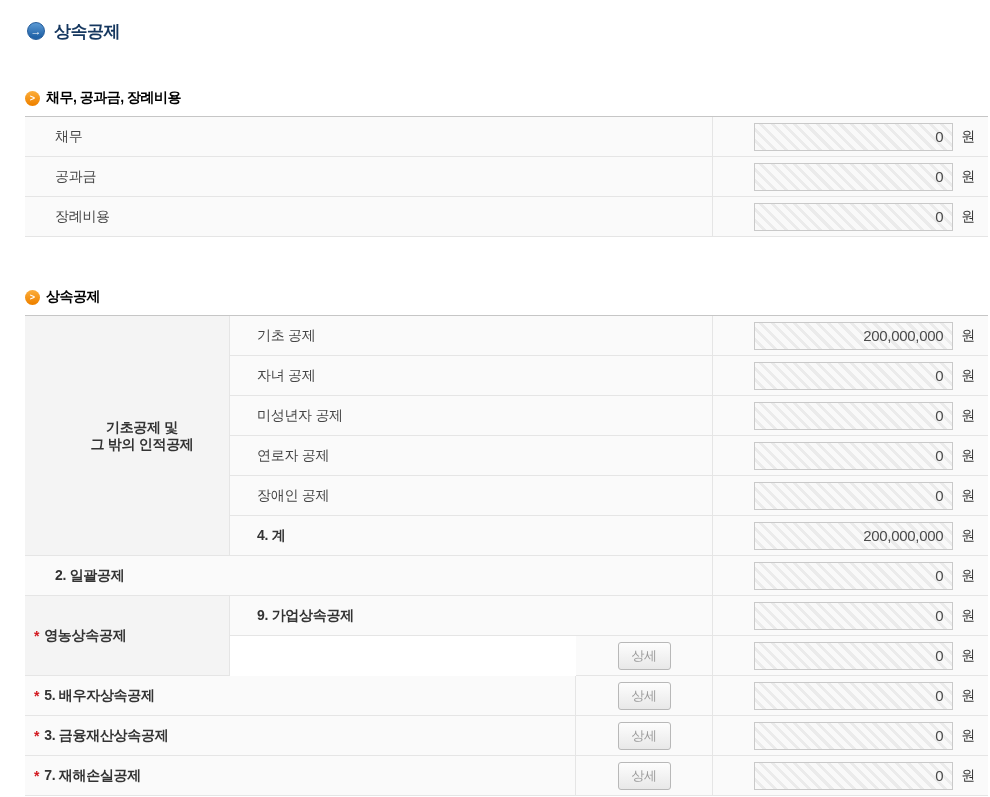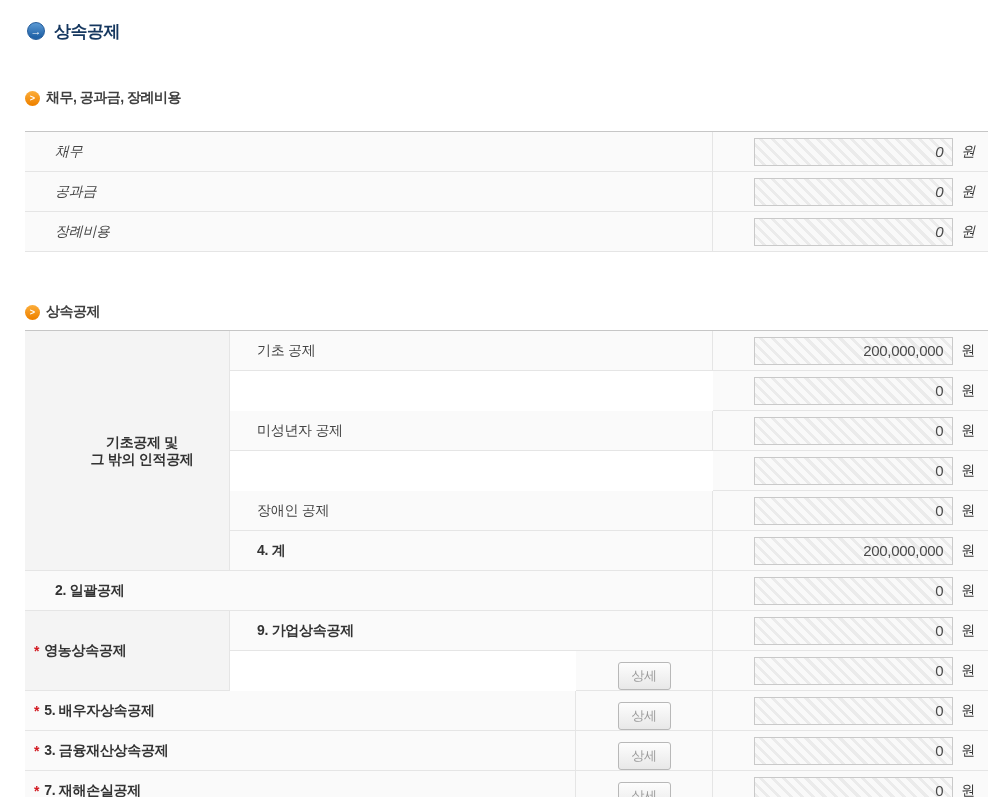--- a/index.html
+++ b/index.html
@@ -23,25 +23,25 @@
 
   .sec-header{display:flex;align-items:center;gap:6px;height:16px;}
   .sec-header.first{margin-top:48px;}
   .sec-header.second{margin-top:52px;}
   .sec-icon{
     width:15px;height:15px;border-radius:50%;
     background:linear-gradient(180deg,#fcae3c 0%,#ef8300 90%);
     display:flex;align-items:center;justify-content:center;
     color:#fff;font-size:9px;font-weight:bold;line-height:1;
   }
-  .sec-title{font-size:14px;font-weight:bold;color:#404040;letter-spacing:-0.5px;}
+  .sec-title{font-size:14px;font-weight:bold;color:#000000;letter-spacing:-0.5px;}
 
   
   .tbl{border-top:1px solid #c6c6c6;width:963px;}
-  .t1{display:grid;grid-template-columns:688px 275px;grid-auto-rows:40px;margin-top:25px;font-style:italic;}
+  .t1{display:grid;grid-template-columns:688px 275px;grid-auto-rows:40px;margin-top:10px;}
   .t2{display:grid;grid-template-columns:205px 346px 137px 275px;grid-auto-rows:40px;margin-top:10px;}
 
   .cell{
     display:flex;align-items:center;box-sizing:border-box;
     border-bottom:1px solid #e5e5e5;background:#fafafa;
     font-size:14px;color:#444;letter-spacing:-0.3px;
   }
   .br{border-right:1px solid #e5e5e5;}
   .bold{font-weight:bold;color:#333;}
   .pad30{padding-left:30px;}
@@ -55,21 +55,21 @@
   .input-cell{justify-content:flex-end;padding-right:13px;gap:8px;}
   .hinput{
     width:199px;height:28px;box-sizing:border-box;
     border:1px solid #c9c9c9;
     background:repeating-linear-gradient(45deg,#f9f9f9 0px,#f9f9f9 5px,#ebebeb 5px,#ebebeb 8px);
     display:flex;align-items:center;justify-content:flex-end;
     padding-right:9px;font-size:15px;color:#4a4a4a;
   }
   .unit{font-size:14px;color:#333;}
 
-  .btn-cell{justify-content:center;align-items:flex-end;}
+  .btn-cell{justify-content:center;}
   .detail-btn{
     width:53px;height:28px;box-sizing:border-box;
     border:1px solid #b8b8b8;border-radius:3px;
     background:linear-gradient(180deg,#fdfdfd 0%,#e8e8e8 100%);
     color:#9b9b9b;font-size:13px;letter-spacing:-0.5px;
     display:flex;align-items:center;justify-content:center;cursor:pointer;
   }
 </style>
 </head>
 <body>
@@ -117,31 +117,33 @@
 
     <div class="cell br pad30 bold groupbg twolines" style="grid-row:1/7;grid-column:1;">
       <span>기초공제 및</span>
       <span>그 밖의 인적공제</span>
     </div>
     <div class="cell input-cell" style="grid-row:1;grid-column:4;">
       <div class="hinput">200,000,000</div>
       <span class="unit">원</span>
     </div>
 
+    <div class="cell br pad27" style="grid-row:2;grid-column:2/4;">자녀 공제</div>
     <div class="cell input-cell" style="grid-row:2;grid-column:4;">
       <div class="hinput">0</div>
       <span class="unit">원</span>
     </div>
 
     <div class="cell br pad27" style="grid-row:3;grid-column:2/4;">미성년자 공제</div>
     <div class="cell input-cell" style="grid-row:3;grid-column:4;">
       <div class="hinput">0</div>
       <span class="unit">원</span>
     </div>
 
+    <div class="cell br pad27" style="grid-row:4;grid-column:2/4;">연로자 공제</div>
     <div class="cell input-cell" style="grid-row:4;grid-column:4;">
       <div class="hinput">0</div>
       <span class="unit">원</span>
     </div>
 
     <div class="cell br pad27" style="grid-row:5;grid-column:2/4;">장애인 공제</div>
     <div class="cell input-cell" style="grid-row:5;grid-column:4;">
       <div class="hinput">0</div>
       <span class="unit">원</span>
     </div>

